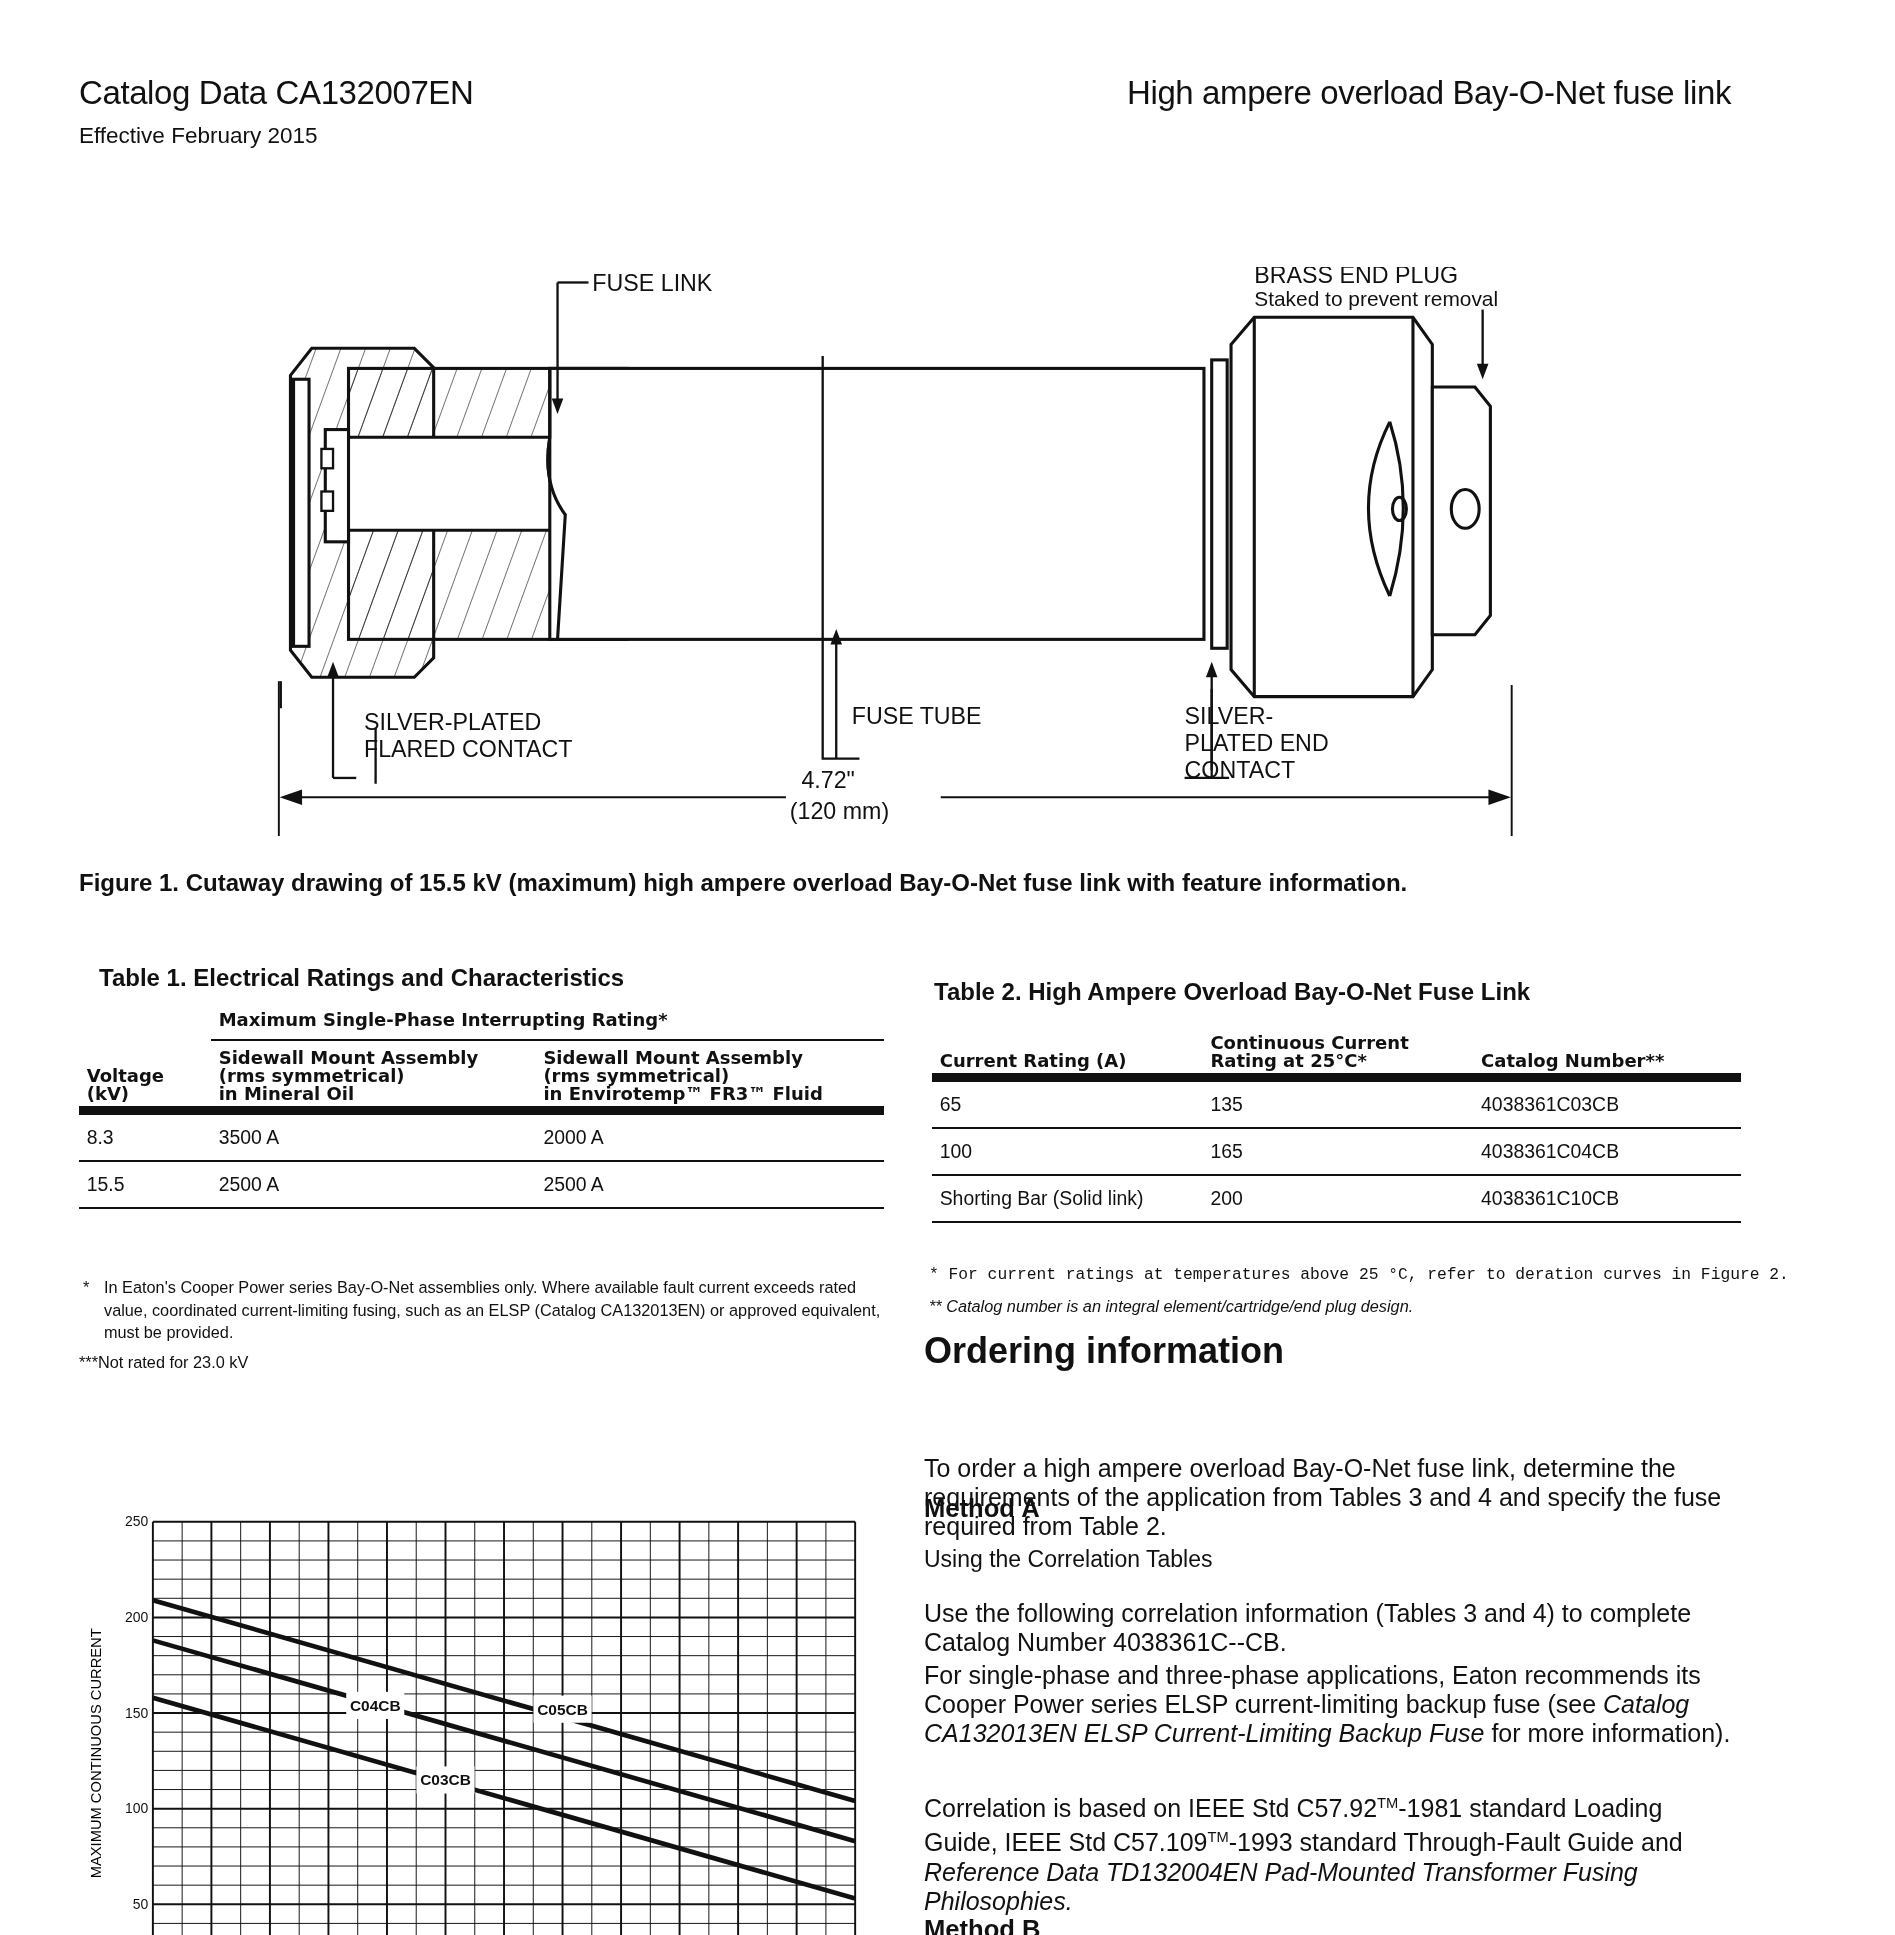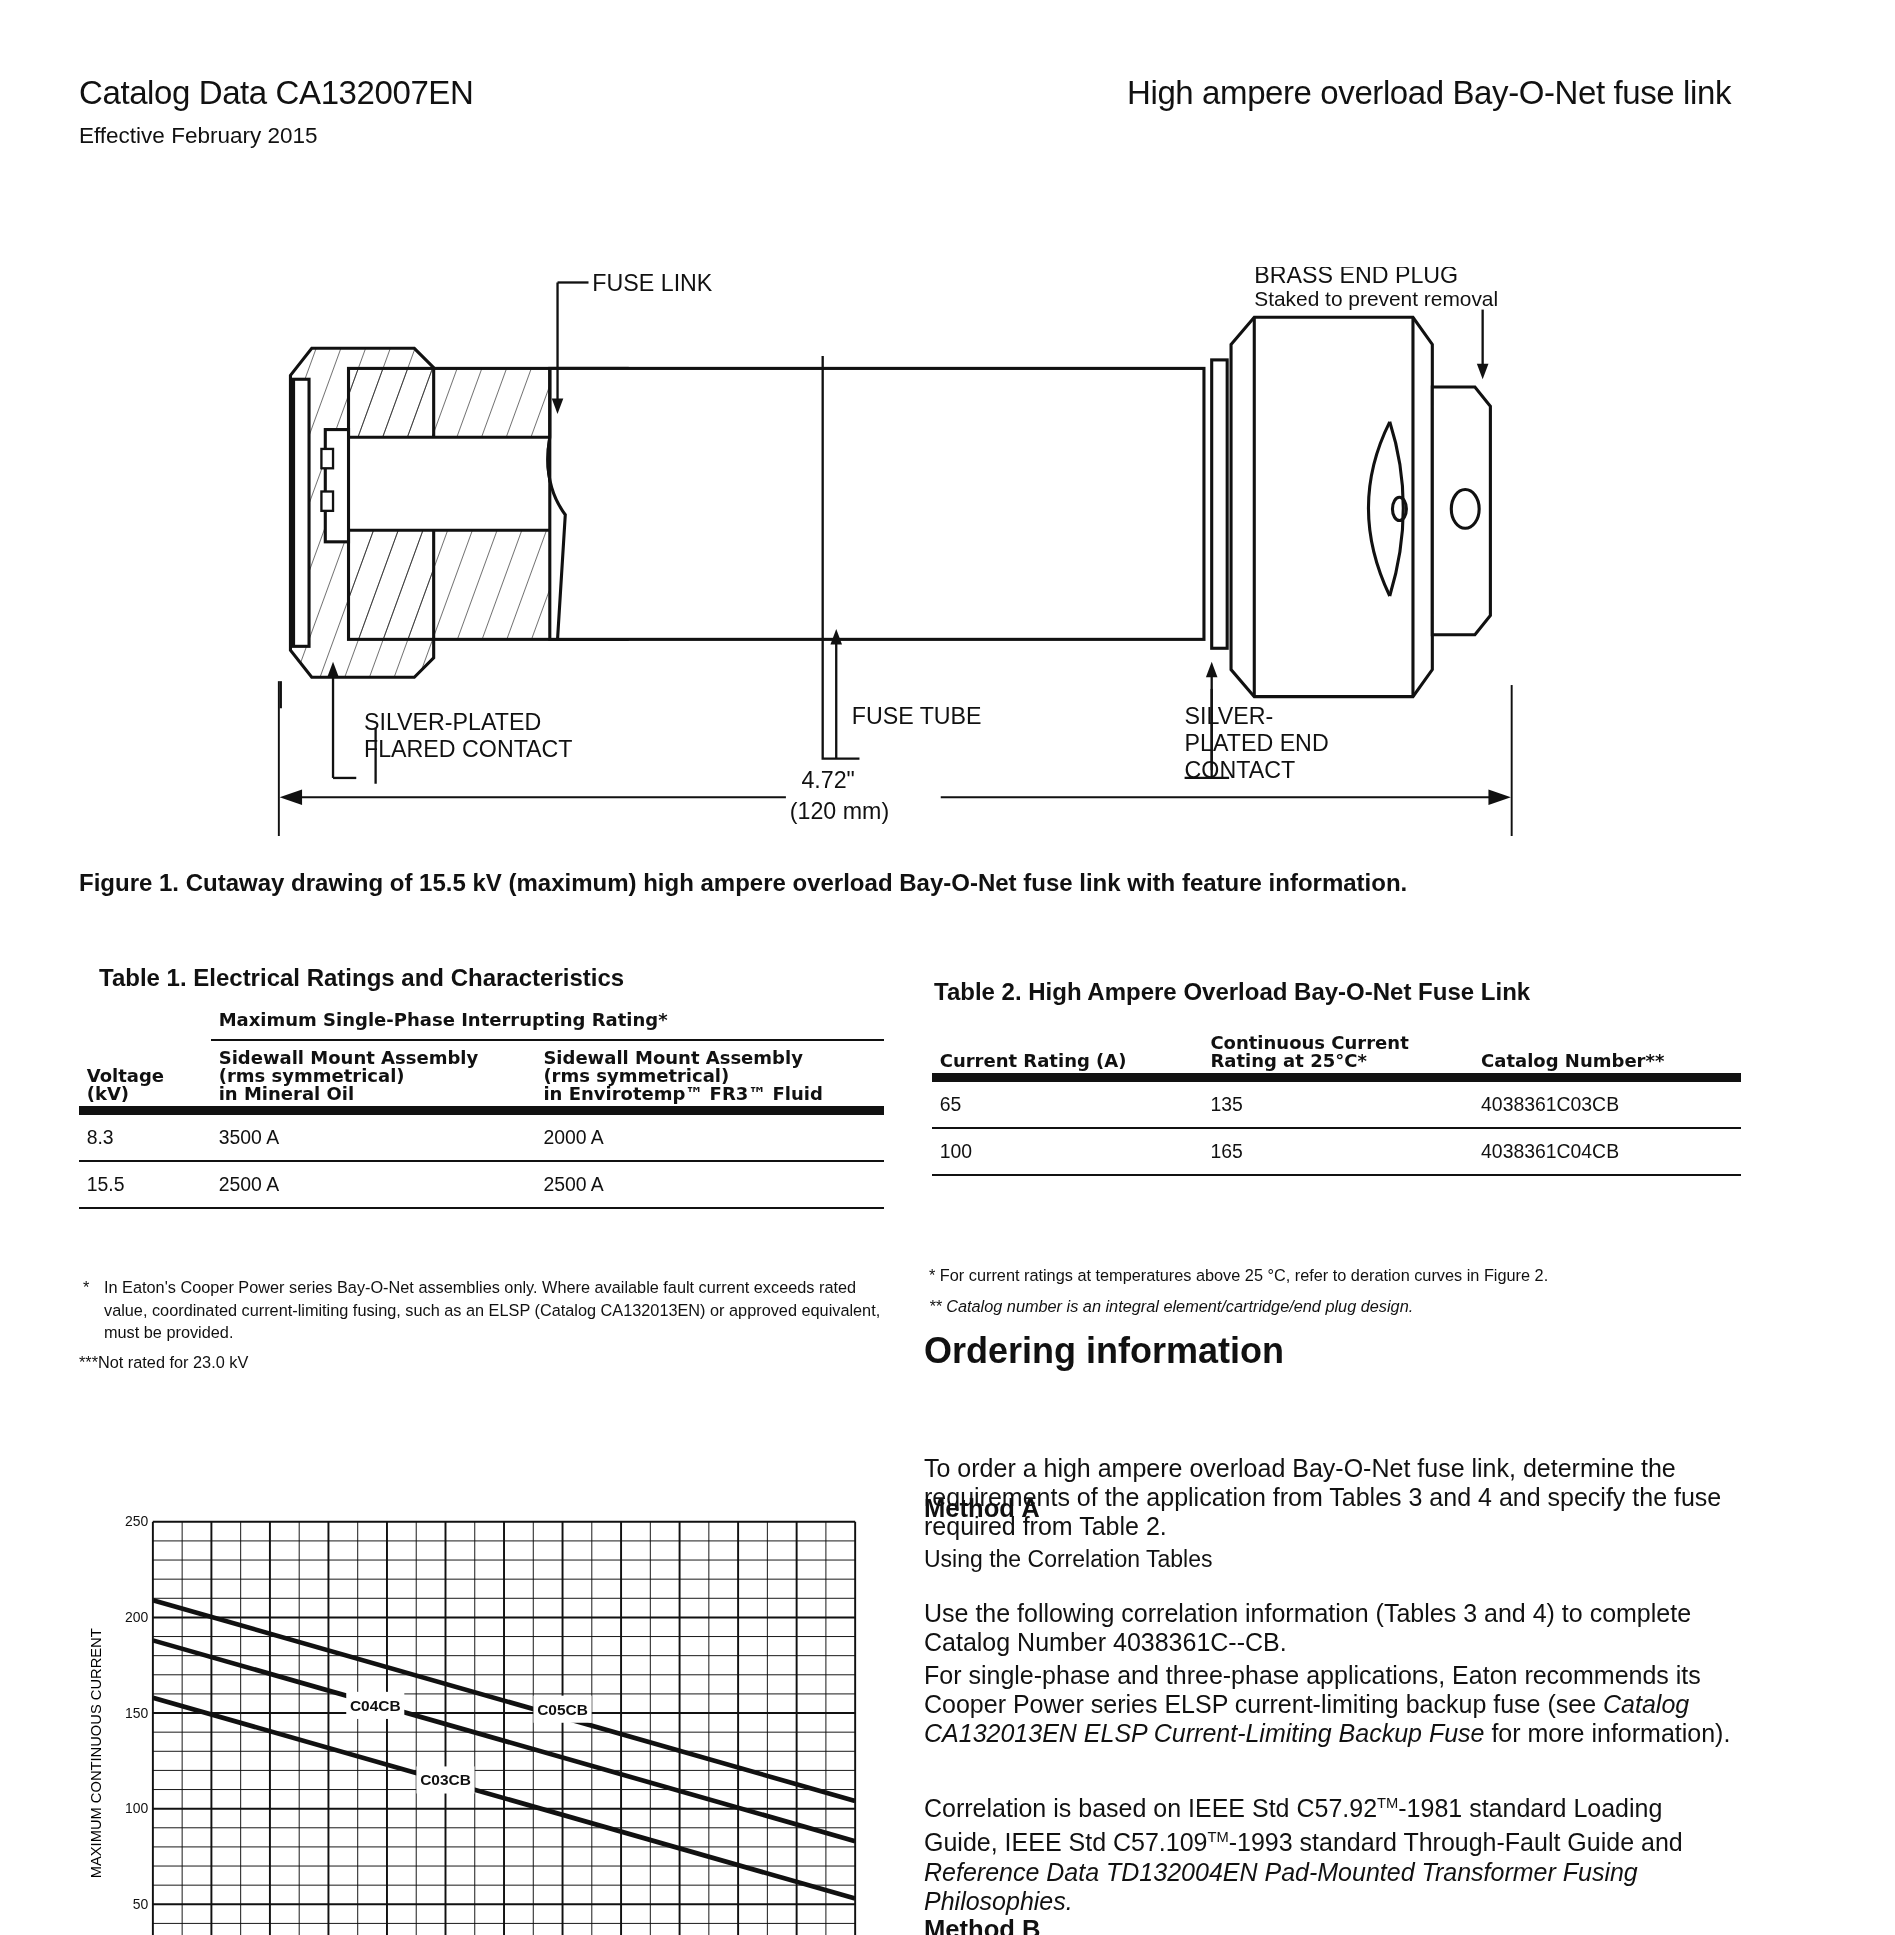--- a/index.html
+++ b/index.html
@@ -188,23 +188,28 @@
     <tr>
       <td>65</td>
       <td>135</td>
       <td>4038361C03CB</td>
     </tr>
     <tr>
       <td>100</td>
       <td>165</td>
       <td>4038361C04CB</td>
     </tr>
+    <tr>
+      <td>Shorting Bar (Solid link)</td>
+      <td>200</td>
+      <td>4038361C10CB</td>
+    </tr>
   </tbody>
 </table>
-<div class="abs note" style="left:929px; top:1264px;">*   For current ratings at temperatures above 25 °C, refer to deration curves in Figure 2.</div>
+<div class="abs note" style="left:929px; top:1264px;font-family:Liberation Mono, monospace;">*   For current ratings at temperatures above 25 °C, refer to deration curves in Figure 2.</div>
 <div class="abs note" style="left:929px; top:1295px;font-style:italic;">** Catalog number is an integral element/cartridge/end plug design.</div>
 
 <div class="abs rc h-order" style="top:1330px;">Ordering information</div>
 <div class="abs rc para" style="top:1454px;">To order a high ampere overload Bay-O-Net fuse link, determine the requirements of the application from Tables 3 and 4 and specify the fuse required from Table 2.</div>
 <div class="abs rc h-method" style="top:1494px;">Method A</div>
 <div class="abs rc h-sub" style="top:1546px;">Using the Correlation Tables</div>
 <div class="abs rc para" style="top:1599px;">Use the following correlation information (Tables 3 and 4) to complete Catalog Number 4038361C--CB.</div>
 <div class="abs rc para" style="top:1661px;">
   <span>For single-phase and three-phase applications, Eaton recommends its Cooper Power series ELSP current-limiting backup fuse (see </span><i>Catalog CA132013EN ELSP Current-Limiting Backup Fuse</i><span> for more information).</span>
 </div>

